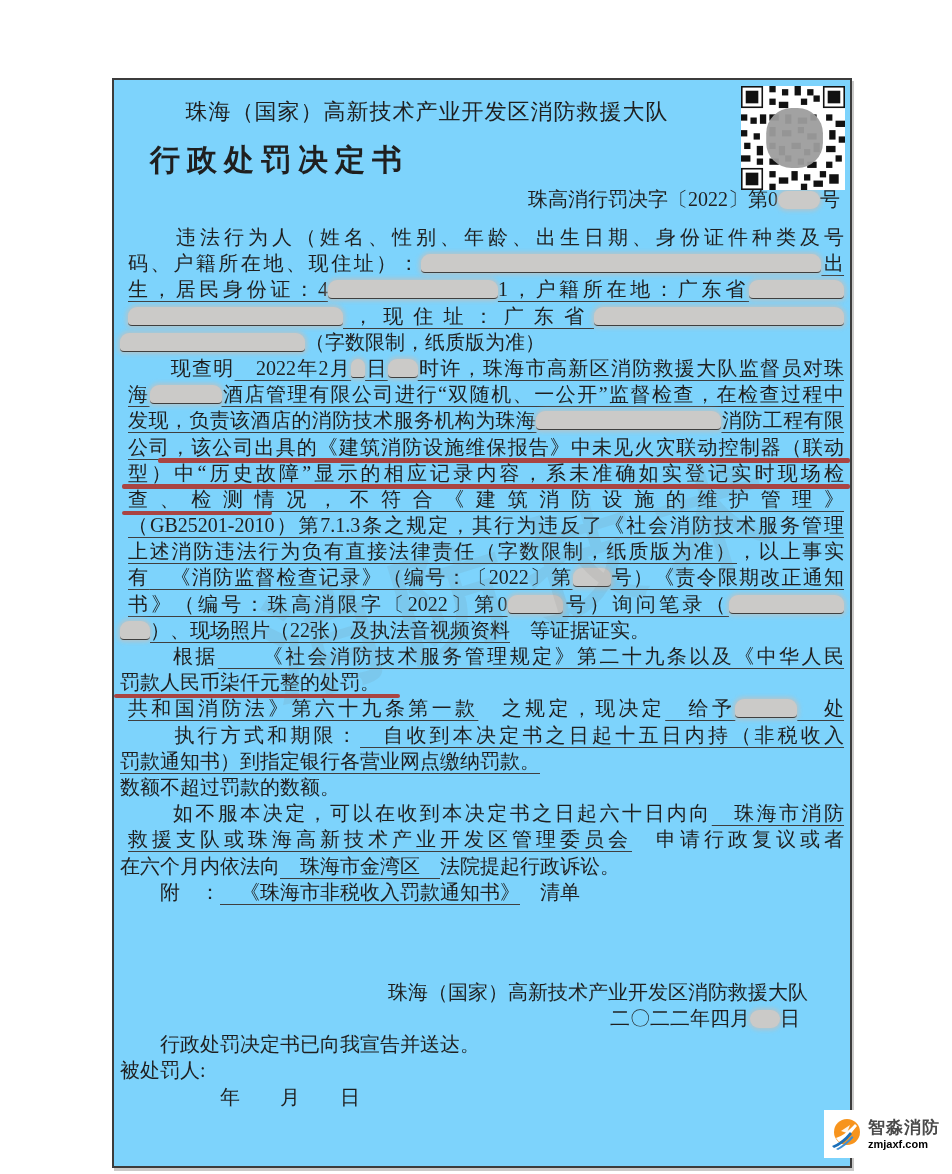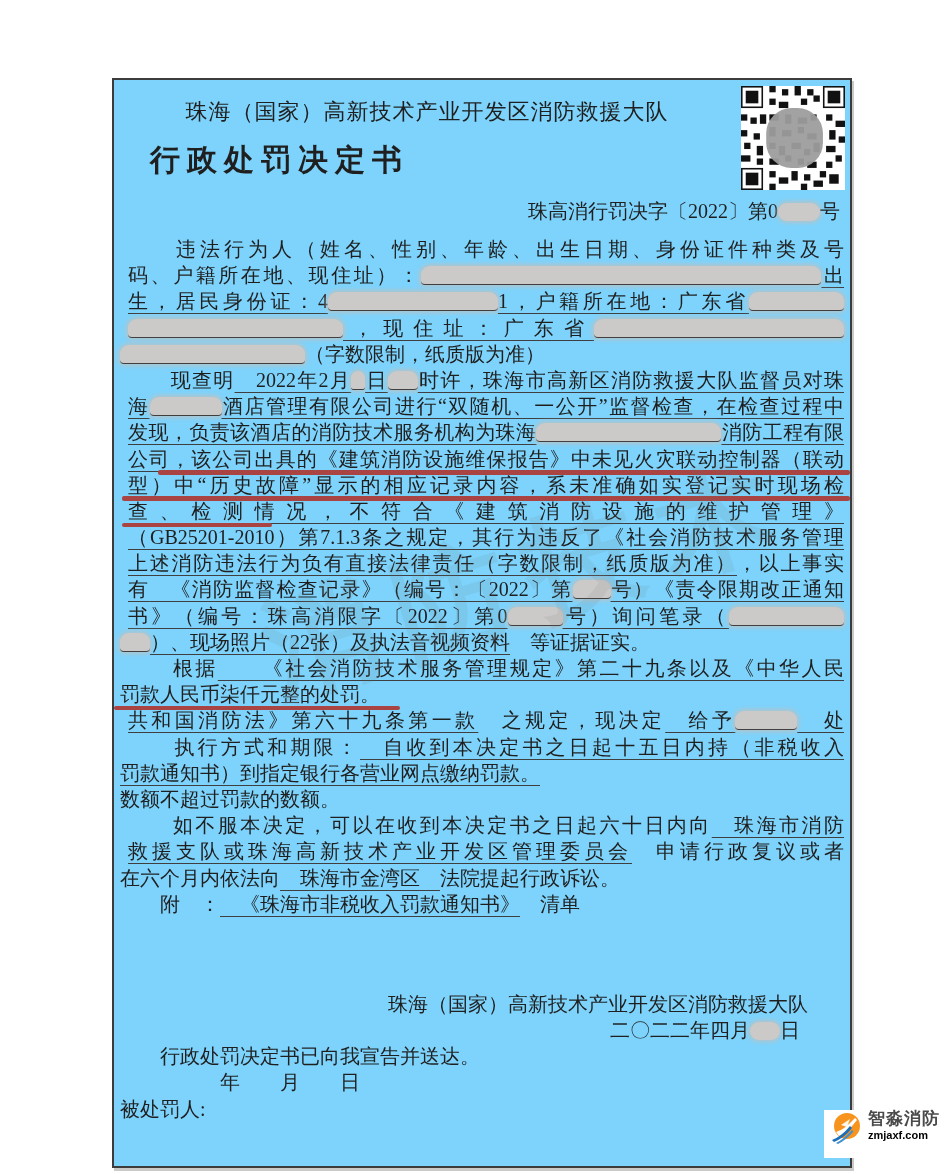--- a/index.html
+++ b/index.html
@@ -8,21 +8,21 @@
 
   .page{position:absolute;left:112px;top:78px;width:740px;height:1090px;
         background:#7dd3fc;border:2px solid #3c3c3c;box-sizing:border-box;
         box-shadow:2px 3px 0 rgba(150,150,148,.5);padding:18px 6px 0 6px;}
 
   
   .org-header{text-align:center;font-size:22px;letter-spacing:1px;line-height:28px;
               padding-right:110px;white-space:nowrap;}
   .doc-title{text-align:left;font-size:30px;font-weight:700;letter-spacing:7px;
              line-height:36px;margin-top:16px;padding-left:30px;}
-  .doc-number{text-align:right;font-size:20px;line-height:26px;margin-top:20px;padding-right:4px;}
+  .doc-number{text-align:right;font-size:20px;line-height:26px;margin-top:8px;padding-right:4px;}
 
   
   .qr{position:absolute;top:6px;right:5px;width:104px;height:104px;background:#fff;}
   .qr svg{display:block;width:104px;height:104px;}
 
   
   .doc-body{margin-top:12px;font-size:20px;}
   .line{position:relative;line-height:26.2px;height:26.2px;white-space:nowrap;}
   .stretch{text-align:justify;text-align-last:justify;white-space:normal;margin-left:8px;}
   .u{text-decoration:underline;text-decoration-color:#3f3f3f;
@@ -43,21 +43,21 @@
   .sigorg{margin-top:74px;text-align:right;padding-right:36px;}
   .sigdate{text-align:right;padding-right:44px;}
 
   
   .ghost{position:absolute;left:140px;top:420px;font-size:115px;letter-spacing:22px;
          color:#6f6f6f;opacity:.10;transform:rotate(-17deg);pointer-events:none;
          font-weight:700;white-space:nowrap;}
 
   
   .brand{position:absolute;left:824px;top:1110px;width:128px;height:48px;background:#fff;
-         display:flex;gap:4px;padding-left:4px;box-sizing:border-box;}
+         display:flex;align-items:center;gap:4px;padding-left:4px;box-sizing:border-box;}
   .brand-text{display:flex;flex-direction:column;line-height:1;}
   .brand-name{font-size:17px;font-weight:700;color:#4a4a4a;letter-spacing:1px;
               font-family:"Liberation Sans","DejaVu Sans",sans-serif;}
   .brand-domain{font-size:11px;font-weight:700;color:#000000;margin-top:3px;
               font-family:"Liberation Sans","DejaVu Sans",sans-serif;}
 </style>
 </head>
 <body>
 
 <div class="page">
@@ -157,22 +157,22 @@
       <div class="line stretch"><span>　　执行方式和期限：</span><span class="u">　自收到本决定书之日起十五日内持（非税收入</span></div>
       <div class="line"><span class="u">罚款通知书）到指定银行各营业网点缴纳罚款。</span></div>
       <div class="line"><span>数额不超过罚款的数额。</span></div>
       <div class="line stretch"><span>　　如不服本决定，可以在收到本决定书之日起六十日内向</span><span class="u">　珠海市消防</span></div>
       <div class="line stretch"><span class="u">救援支队或珠海高新技术产业开发区管理委员会</span><span>　申请行政复议或者</span></div>
       <div class="line"><span>在六个月内依法向</span><span class="u">　珠海市金湾区　</span><span>法院提起行政诉讼。</span></div>
       <div class="line"><span>　　附　：</span><span class="u">　《珠海市非税收入罚款通知书》</span><span>　清单</span></div>
       <div class="line sigorg"><span>珠海（国家）高新技术产业开发区消防救援大队</span></div>
       <div class="line sigdate"><span>二〇二二年四月</span><span class="blob" style="width: 30px;"></span><span>日</span></div>
       <div class="line"><span>　　行政处罚决定书已向我宣告并送达。</span></div>
+      <div class="line"><span>被处罚人:</span></div>
       <div class="line"><span>　　　　　年　　月　　日</span></div>
-      <div class="line"><span>被处罚人:</span></div>
     </div>
 
   <div class="ghost">消防技术</div>
 </div>
 
 <div class="brand">
   <svg width="36" height="36" viewBox="0 0 36 36">
     <circle cx="19" cy="16" r="13" fill="#f7941d"></circle>
     <path d="M8 22 Q16 20 27 8 L29 10 Q20 22 11 26 Z" fill="#ffffff"></path>
     <path d="M4 30 Q14 26 22 16 L24 18 Q16 28 6 32 Z" fill="#1b6fb8"></path>

